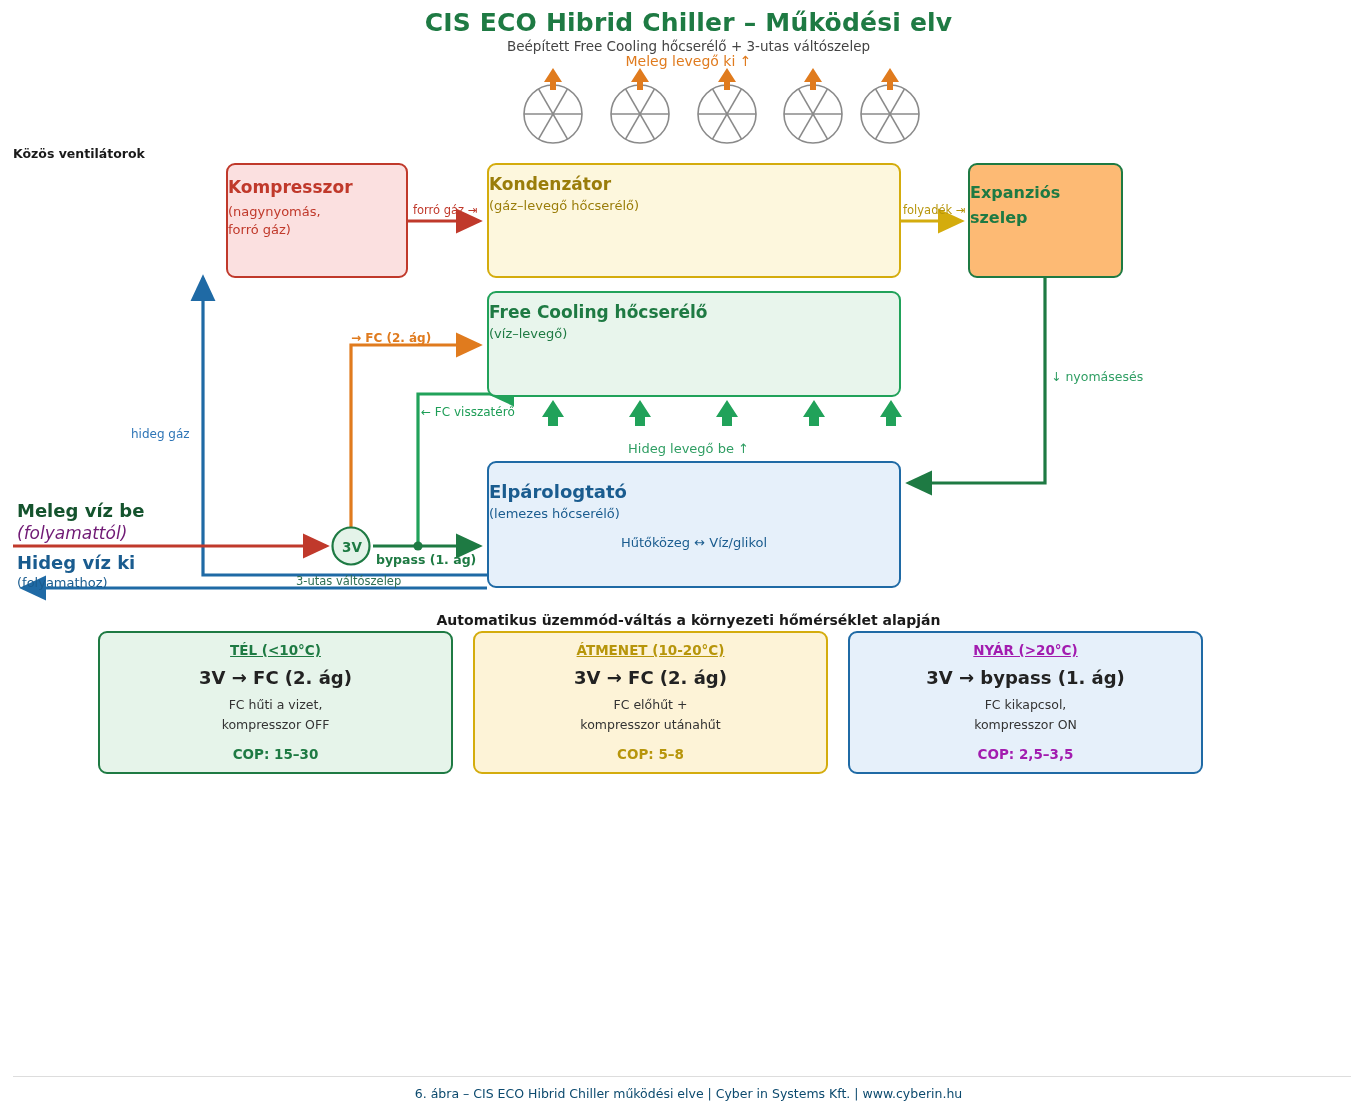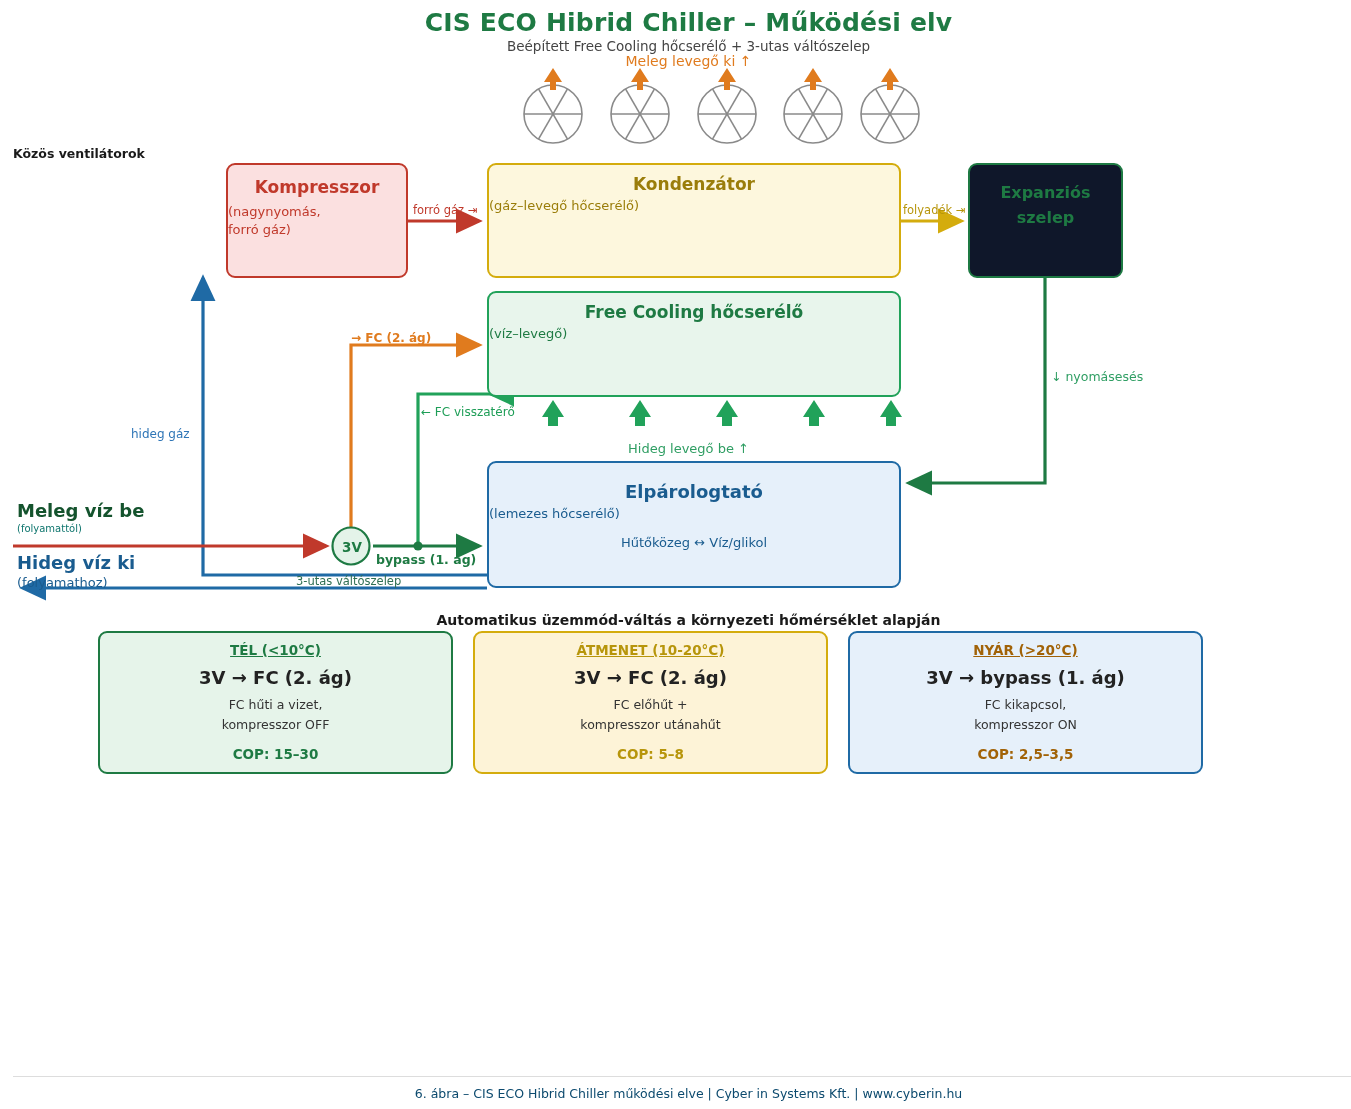--- a/index.html
+++ b/index.html
@@ -25,35 +25,35 @@
     position:absolute;left:0;width:1351px;text-align:center;
     font-size:14px;color:#e07b1e;top:53px;
   }
   .fanlbl{
     position:absolute;left:0;width:1351px;text-align:left;
     font-size:12.5px;font-weight:bold;color:#1a1a1a;top:146px;
   }
 
   
   .box{position:absolute;box-sizing:border-box;border-radius:9px;}
-  .box .bt{font-weight:bold;text-align:center;}
+  .box .bt{font-weight:bold;text-align:left;}
   .box .bs{text-align:left;}
 
   #box-compressor{left:213px;top:163px;width:182px;height:115px;
     background:#fbe0e0;border:2.2px solid #c0392b;}
   #box-compressor .bt{font-size:17px;color:#c0392b;margin-top:12px;}
   #box-compressor .bs{font-size:13px;color:#c0392b;margin-top:6px;line-height:1.35;}
 
   #box-condenser{left:474px;top:163px;width:414px;height:115px;
     background:#fdf7dd;border:2.2px solid #d4ac0d;}
   #box-condenser .bt{font-size:17px;color:#9a7d0a;margin-top:9px;}
   #box-condenser .bs{font-size:13px;color:#9a7d0a;margin-top:4px;}
 
   #box-expansion{left:955px;top:163px;width:155px;height:115px;
-    background:#0f172a;border:2.2px solid #1e7a43;}
+    background:#fdba74;border:2.2px solid #1e7a43;}
   #box-expansion .bt{font-size:16px;color:#1e7a43;margin-top:16px;line-height:1.55;}
 
   #box-freecooling{left:474px;top:291px;width:414px;height:106px;
     background:#e8f5ec;border:2.2px solid #21a25a;}
   #box-freecooling .bt{font-size:17px;color:#1e7a43;margin-top:9px;}
   #box-freecooling .bs{font-size:13px;color:#1e7a43;margin-top:4px;}
 
   #box-evaporator{left:474px;top:461px;width:414px;height:127px;
     background:#e6f0fa;border:2.2px solid #1f6aa5;}
   #box-evaporator .bt{font-size:18px;color:#1a5c8f;margin-top:18px;}
@@ -67,21 +67,21 @@
   #lbl-liquid{left:890px;top:203px;font-size:11.5px;color:#b7950b;}
   #lbl-coldgas{left:118px;top:427px;font-size:12px;color:#2e75b6;}
   #lbl-pressuredrop{left:1038px;top:369px;font-size:12.5px;color:#2f9e63;}
   #lbl-fc2{left:338px;top:331px;font-size:12px;color:#e07b1e;font-weight:bold;}
   #lbl-fcret{left:408px;top:405px;font-size:12px;color:#1e9e57;}
   #lbl-bypass{left:363px;top:552px;font-size:12.5px;color:#1e7a43;font-weight:bold;}
   #lbl-3way{left:283px;top:574px;font-size:11.5px;color:#2f6f52;}
   #lbl-coldairin{left:0;top:441px;width:1351px;text-align:center;font-size:13px;color:#2f9e63;}
 
   #lbl-warmwater{left:4px;top:500px;font-size:18px;font-weight:bold;color:#14532d;}
-  #lbl-warmwater-sub{left:4px;top:523px;font-size:10px;color:#0f766e;}
+  #lbl-warmwater-sub{left:4px;top:523px;font-size:17px;color:#701a75;font-style:italic;}
   #lbl-coldwater{left:4px;top:552px;font-size:18px;font-weight:bold;color:#1a5c8f;}
   #lbl-coldwater-sub{left:4px;top:575px;font-size:13px;color:#1a5c8f;}
 
   .valve-txt{position:absolute;left:322px;top:539px;width:34px;text-align:center;
     font-size:13.5px;font-weight:bold;color:#1e7a43;}
 
   
   #modes-title{position:absolute;left:0;top:612px;width:1351px;text-align:center;
     font-size:14px;font-weight:bold;color:#1a1a1a;}
   #modes{position:absolute;left:85px;top:631px;width:1105px;height:143px;
@@ -91,21 +91,21 @@
   .mcard .m-h{font-size:13.5px;font-weight:bold;margin-bottom:9px;text-decoration:underline;}
   .mcard .m-r{font-size:18px;font-weight:bold;color:#222;margin-bottom:7px;}
   .mcard .m-d{font-size:12.5px;color:#333;line-height:1.62;text-align:center;}
   .mcard .m-cop{font-size:13.5px;font-weight:bold;margin-top:auto;margin-bottom:10px;}
 
   #mode-winter{background:#e6f4ea;border-color:#1e7a43;}
   #mode-winter .m-h,#mode-winter .m-cop{color:#1e7a43;}
   #mode-mid{background:#fdf3d7;border-color:#d4ac0d;}
   #mode-mid .m-h,#mode-mid .m-cop{color:#b7950b;}
   #mode-summer{background:#e6f0fa;border-color:#1f6aa5;}
-  #mode-summer .m-h,#mode-summer .m-cop{color:#a16207;}
+  #mode-summer .m-h,#mode-summer .m-cop{color:#a21caf;}
 
   
   #footer-rule{position:absolute;left:0;top:1076px;width:1351px;height:1px;background:#ddd;}
   #footer{position:absolute;left:0;top:1086px;width:1351px;text-align:center;
     font-size:12.5px;color:#0c4a6e;}
 </style>
 </head>
 <body>
 
 <div id="stage">

